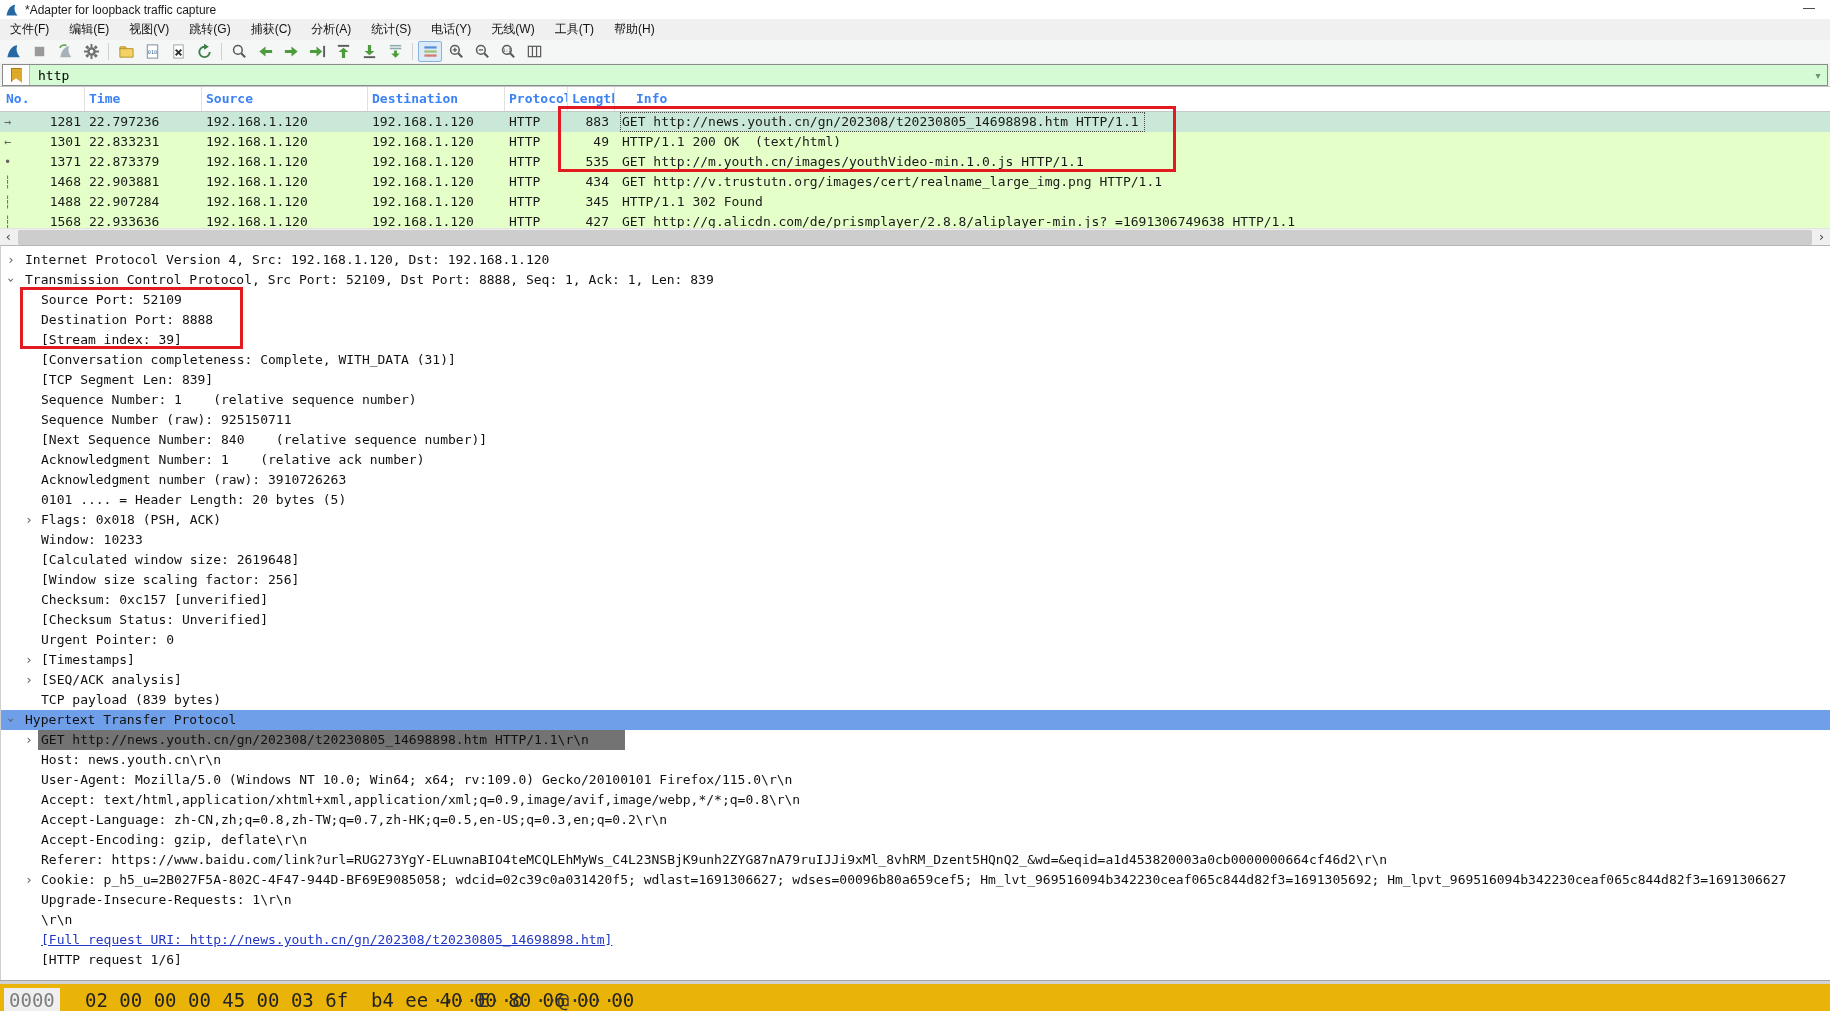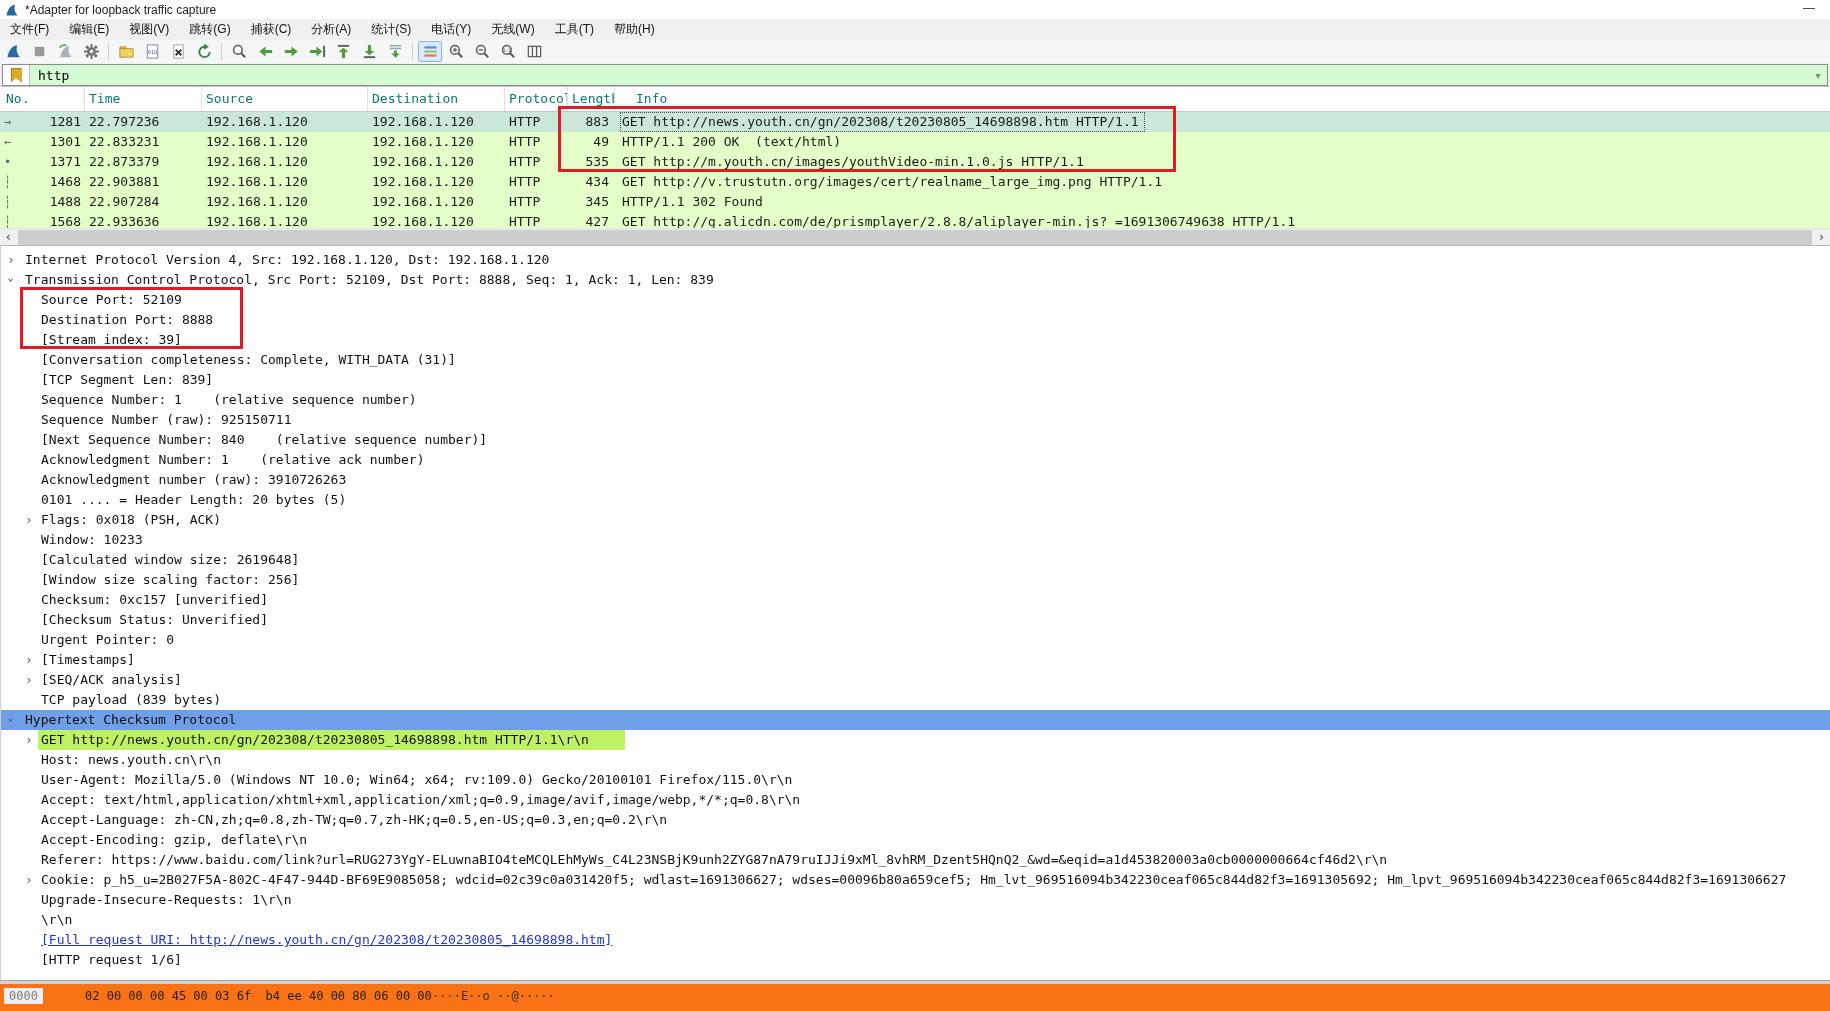--- a/index.html
+++ b/index.html
@@ -37,21 +37,21 @@
   .bmk{width:9px;height:13px;background:#dca928;border:1px solid #a97d17;
        clip-path:polygon(0 0,100% 0,100% 100%,50% 72%,0 100%);}
   #filterinput{flex:1;display:flex;align-items:center;padding-left:8px;font-size:13px;color:#000;}
   #filterdrop{width:18px;display:flex;align-items:center;justify-content:center;color:#7b8d7b;font-size:10px;}
 
   
   #packetlist{position:absolute;left:0;top:86px;width:1830px;height:141px;border-top:1px solid #c4c4c4;
               font-size:13px;}
   .pgrid{display:grid;grid-template-columns:85px 117px 166px 137px 63px 47px auto;}
   #plheader{height:24px;line-height:24px;background:#ffffff;border-bottom:1px solid #c8c8c8;}
-  #plheader .hcell{border-right:1px solid #e0e0e0;padding-left:4px;white-space:pre;overflow:hidden;color:#0f766e;}
+  #plheader .hcell{border-right:1px solid #e0e0e0;padding-left:4px;white-space:pre;overflow:hidden;color:#3b82f6;font-weight:bold;}
   #plheader .hcell.first{padding-left:6px;}
   #plheader .hcell.last{border-right:none;padding-left:21px;}
   #plrows{position:absolute;left:0;top:25px;width:1830px;height:116px;overflow:hidden;}
   .prow{height:20px;line-height:20px;white-space:pre;}
   .prow .cell{overflow:visible;padding-left:4px;}
   .prow .c-no{position:relative;text-align:right;padding-right:4px;}
   .prow .marker{position:absolute;left:4px;top:0;color:#666;font-size:12px;}
   .prow .c-len{text-align:right;padding-right:6px;}
   .prow .c-info{padding-left:7px;}
   .infofocus{outline:1px dotted #4a4a4a;outline-offset:-1px;display:inline-block;padding:0 6px 0 2px;margin-left:-2px;}
@@ -68,27 +68,27 @@
   #detailpane{position:absolute;left:0;top:245px;width:1830px;height:735px;overflow:hidden;
               border-top:1px solid #b6b6b6;border-left:1px solid #cfcfcf;background:#fff;
               font-size:13px;padding-top:4px;box-sizing:border-box;}
   .drow{position:relative;height:20px;line-height:20px;white-space:pre;}
   .drow .dtext{color:#111;}
   .ind0{padding-left:24px;} .ind1{padding-left:40px;}
   .darrow{position:absolute;top:0;color:#5f5f5f;font-size:13px;width:12px;text-align:center;}
   .ind0 .darrow{left:4px;} .ind1 .darrow{left:22px;}
   .darrow.exp{transform:rotate(90deg);transform-origin:center;}
   .hl-full{background:#6f9fe8;}
-  .hl-bar .dtext{display:inline-block;background:#bef264;width:584px;margin-left:-3px;padding-left:3px;}
+  .hl-bar .dtext{display:inline-block;background:#737373;width:584px;margin-left:-3px;padding-left:3px;}
   .dlink .dtext{color:#2336c4;text-decoration:underline;}
 
   
   #hexsep{position:absolute;left:0;top:980px;width:1830px;height:4px;background:#d2d2d2;
           border-top:1px solid #a5a5a5;box-sizing:border-box;}
-  #hexpane{position:absolute;left:0;top:984px;width:1830px;height:27px;background:#f97316;font-size:12px;}
+  #hexpane{position:absolute;left:0;top:984px;width:1830px;height:27px;background:#eab308;font-size:19px;}
   .hexoff{position:absolute;left:4px;top:4px;padding:1px 5px;background:#efefef;color:#7d7d7d;}
   .hexbytes{position:absolute;left:38px;top:5px;color:#222;white-space:pre;margin-left:47px;}
   .hexascii{position:absolute;left:432px;top:5px;color:#333;white-space:pre;}
 
   
   .redbox{position:absolute;border:3px solid #e21b22;background:transparent;z-index:50;}
 </style>
 </head>
 <body>
 
@@ -310,21 +310,21 @@
       <div class="drow ind1"><span class="darrow">›</span><span class="dtext">Flags: 0x018 (PSH, ACK)</span></div>
       <div class="drow ind1"><span class="dtext">Window: 10233</span></div>
       <div class="drow ind1"><span class="dtext">[Calculated window size: 2619648]</span></div>
       <div class="drow ind1"><span class="dtext">[Window size scaling factor: 256]</span></div>
       <div class="drow ind1"><span class="dtext">Checksum: 0xc157 [unverified]</span></div>
       <div class="drow ind1"><span class="dtext">[Checksum Status: Unverified]</span></div>
       <div class="drow ind1"><span class="dtext">Urgent Pointer: 0</span></div>
       <div class="drow ind1"><span class="darrow">›</span><span class="dtext">[Timestamps]</span></div>
       <div class="drow ind1"><span class="darrow">›</span><span class="dtext">[SEQ/ACK analysis]</span></div>
       <div class="drow ind1"><span class="dtext">TCP payload (839 bytes)</span></div>
-      <div class="drow ind0 hl-full"><span class="darrow exp">›</span><span class="dtext">Hypertext Checksum Protocol</span></div>
+      <div class="drow ind0 hl-full"><span class="darrow exp">›</span><span class="dtext">Hypertext Transfer Protocol</span></div>
       <div class="drow ind1 hl-bar"><span class="darrow">›</span><span class="dtext">GET http://news.youth.cn/gn/202308/t20230805_14698898.htm HTTP/1.1\r\n</span></div>
       <div class="drow ind1"><span class="dtext">Host: news.youth.cn\r\n</span></div>
       <div class="drow ind1"><span class="dtext">User-Agent: Mozilla/5.0 (Windows NT 10.0; Win64; x64; rv:109.0) Gecko/20100101 Firefox/115.0\r\n</span></div>
       <div class="drow ind1"><span class="dtext">Accept: text/html,application/xhtml+xml,application/xml;q=0.9,image/avif,image/webp,*/*;q=0.8\r\n</span></div>
       <div class="drow ind1"><span class="dtext">Accept-Language: zh-CN,zh;q=0.8,zh-TW;q=0.7,zh-HK;q=0.5,en-US;q=0.3,en;q=0.2\r\n</span></div>
       <div class="drow ind1"><span class="dtext">Accept-Encoding: gzip, deflate\r\n</span></div>
       <div class="drow ind1"><span class="dtext">Referer: https://www.baidu.com/link?url=RUG273YgY-ELuwnaBIO4teMCQLEhMyWs_C4L23NSBjK9unh2ZYG87nA79ruIJJi9xMl_8vhRM_Dzent5HQnQ2_&amp;wd=&amp;eqid=a1d453820003a0cb0000000664cf46d2\r\n</span></div>
       <div class="drow ind1"><span class="darrow">›</span><span class="dtext">Cookie: p_h5_u=2B027F5A-802C-4F47-944D-BF69E9085058; wdcid=02c39c0a031420f5; wdlast=1691306627; wdses=00096b80a659cef5; Hm_lvt_969516094b342230ceaf065c844d82f3=1691305692; Hm_lpvt_969516094b342230ceaf065c844d82f3=1691306627</span></div>
       <div class="drow ind1"><span class="dtext">Upgrade-Insecure-Requests: 1\r\n</span></div>
       <div class="drow ind1"><span class="dtext">\r\n</span></div>

